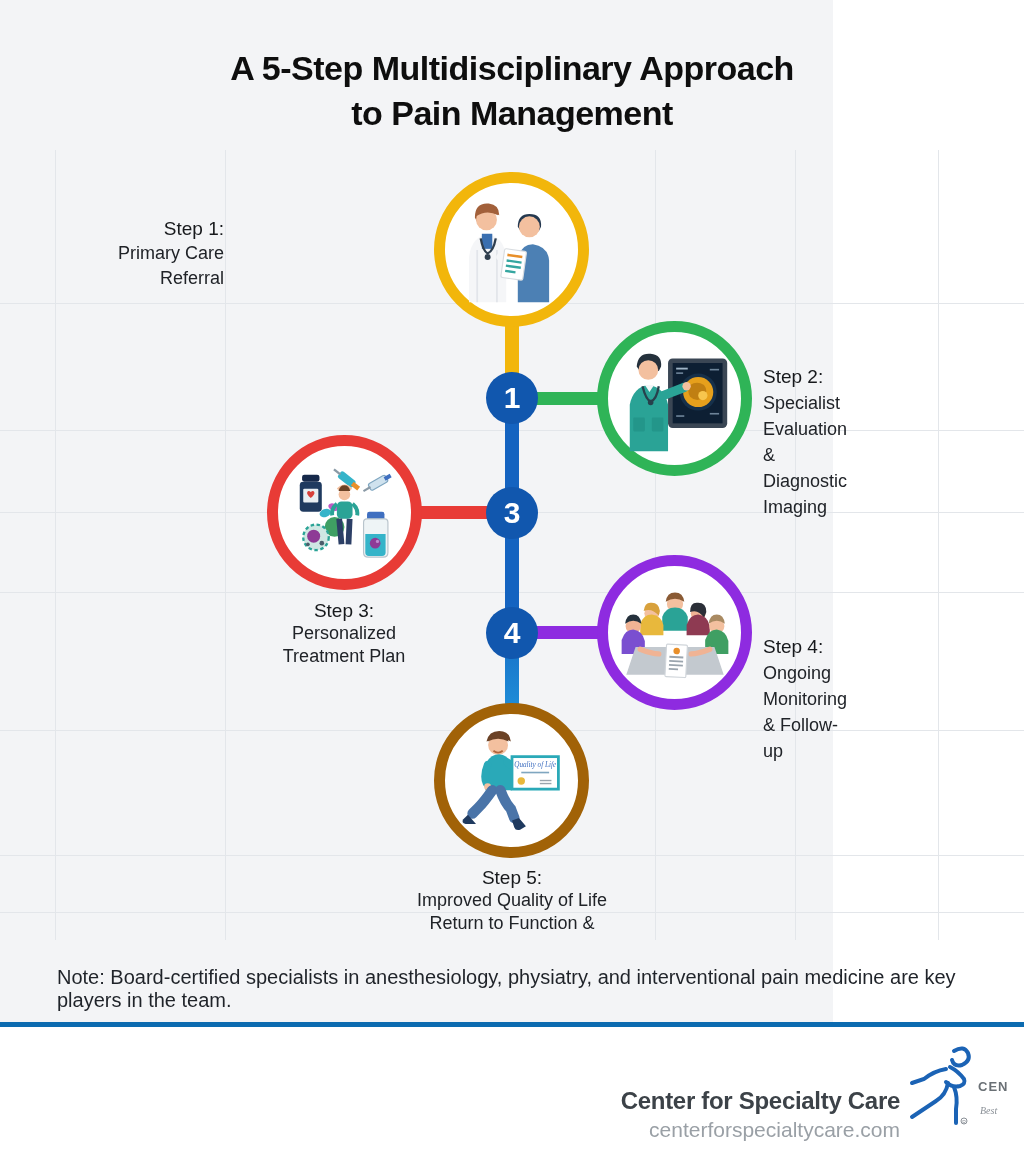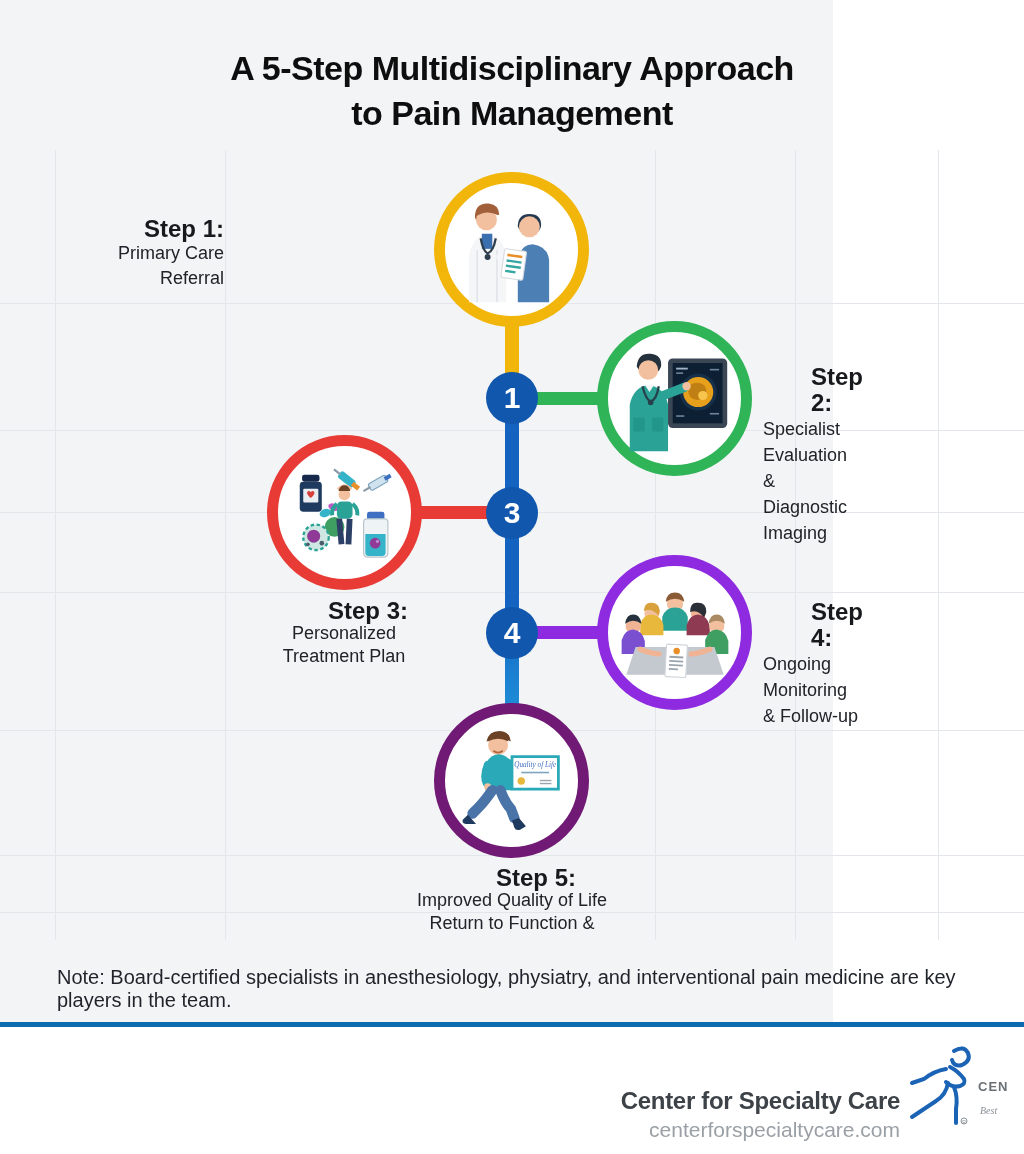--- a/index.html
+++ b/index.html
@@ -23,35 +23,35 @@
   .hline.purple{left:530px;top:626px;width:76px;background:#8e2be0;}
 
   
   .circle{position:absolute;width:133px;height:133px;background:#fff;border-radius:50%;
           display:flex;align-items:center;justify-content:center;z-index:3;}
   .circle svg{width:116px;height:116px;}
   .c1{left:434px;top:172px;border:11px solid #f2b60b;}
   .c2{left:597px;top:321px;border:11px solid #2fb457;}
   .c3{left:267px;top:435px;border:11px solid #e83b36;}
   .c4{left:597px;top:555px;border:11px solid #8e2be0;}
-  .c5{left:434px;top:703px;border:11px solid #701a75;}
+  .c5{left:434px;top:703px;border:11px solid #a16207;}
 
   
   .badge{position:absolute;left:486px;width:52px;height:52px;border-radius:50%;background:#1157ae;
          color:#fff;font-size:30px;font-weight:700;display:flex;align-items:center;justify-content:center;z-index:4;}
   .b1{top:372px;} .b3{top:487px;} .b4{top:607px;}
 
   
   .step-label{position:absolute;color:#17191c;z-index:2;}
-  .step-label .t{font-weight:700;font-size:24px;margin-left:48px;}
+  .step-label .t{font-weight:400;font-size:19px;}
   .step-label .d{font-weight:400;font-size:18px;color:#202328;}
   .lab1{top:216px;right:609px;text-align:right;line-height:25px;}
   .lab2{top:364px;left:763px;text-align:left;line-height:26px;}
   .lab3{top:599px;left:204px;width:280px;text-align:center;line-height:23px;}
-  .lab4{top:599px;left:763px;text-align:left;line-height:26px;}
+  .lab4{top:634px;left:763px;text-align:left;line-height:26px;}
   .lab5{top:866px;left:342px;width:340px;text-align:center;line-height:23px;}
 
   .note{position:absolute;left:57px;top:966px;width:930px;font-size:20px;color:#1f2329;}
 
   .divider{position:absolute;left:0;top:1022px;width:1024px;height:5px;background:#0c6bb0;}
   .footer{position:absolute;left:0;top:1027px;width:1024px;height:127px;background:#ffffff;}
   .brand{position:absolute;right:124px;top:36px;text-align:right;margin-top:24px;}
   .brand .name{font-size:24px;font-weight:700;color:#3c4248;letter-spacing:-.3px;}
   .brand .site{font-size:21px;color:#9aa0a6;margin-top:3px;}
   .logo{position:absolute;right:-28px;top:16px;width:150px;height:100px;}

